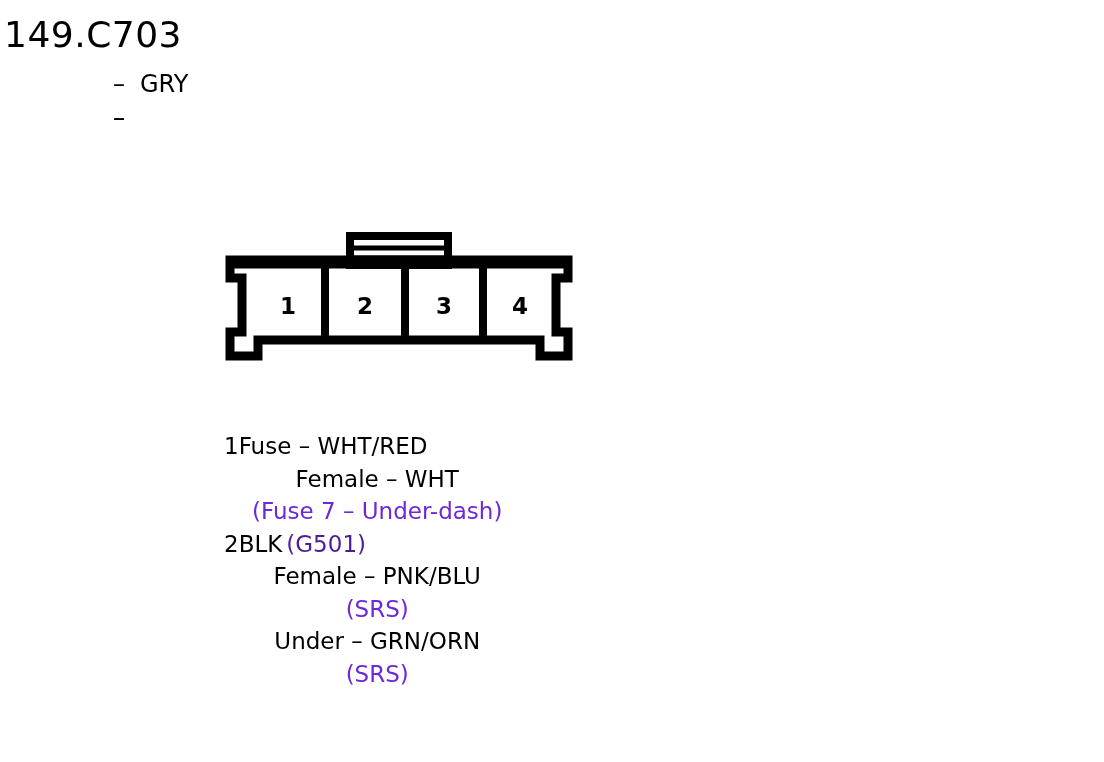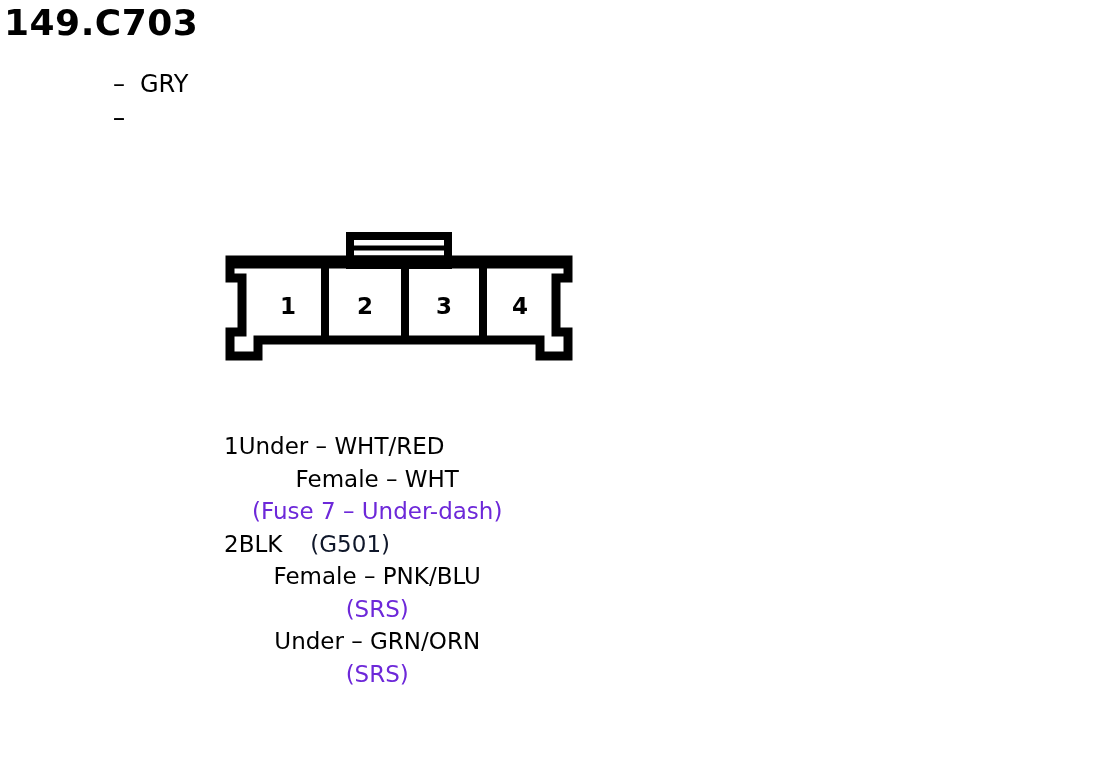--- a/index.html
+++ b/index.html
@@ -13,23 +13,23 @@
     position: relative;
     font-family: "DejaVu Sans", sans-serif;
     color: #000000;
     overflow: hidden;
   }
 
   
   #connector-title {
     position: absolute;
     left: 4px;
-    top: 2px;
+    top: 14px;
     font-size: 36px;
-    font-weight: bold;
+    font-weight: normal;
     letter-spacing: 0.5px;
     line-height: 42px;
     white-space: nowrap;
   }
 
   
   #description-list {
     position: absolute;
     left: 113px;
     top: 67px;
@@ -83,22 +83,22 @@
     white-space: nowrap;
   }
   #pin-list .pin-line-indent {
     padding-left: 28px;
     text-align: center;
   }
   #pin-list .pin-ref {
     color: #6d28d9;
   }
   #pin-list .pin-ref-inline {
-    color: #0f172a;
-    margin-left: 28px;
+    color: #4c1d95;
+    margin-left: 4px;
   }
 </style>
 </head>
 <body>
 
 <div id="connector-title">149.C703</div>
 
 <ul id="description-list">
   <li class="desc-item">
     <span class="desc-dash">–</span>
@@ -147,21 +147,21 @@
     <text class="pin-number-text" x="78" y="86" text-anchor="middle">1</text>
     <text class="pin-number-text" x="155" y="86" text-anchor="middle">2</text>
     <text class="pin-number-text" x="234" y="86" text-anchor="middle">3</text>
     <text class="pin-number-text" x="310" y="86" text-anchor="middle">4</text>
   </svg>
 </div>
 
 <div id="pin-list">
 
   <div class="pin-entry">
-    <div class="pin-line"><span>1</span><span>Under – WHT/RED</span></div>
+    <div class="pin-line"><span>1</span><span>Fuse – WHT/RED</span></div>
     <div class="pin-line pin-line-indent">Female – WHT</div>
     <div class="pin-line pin-line-indent pin-ref">(Fuse 7 – Under-dash)</div>
   </div>
 
   <div class="pin-entry">
     <div class="pin-line"><span>2</span><span>BLK</span><span class="pin-ref-inline">(G501)</span></div>
   </div>
 
   <div class="pin-entry">
     <div class="pin-line pin-line-indent">Female – PNK/BLU</div>

